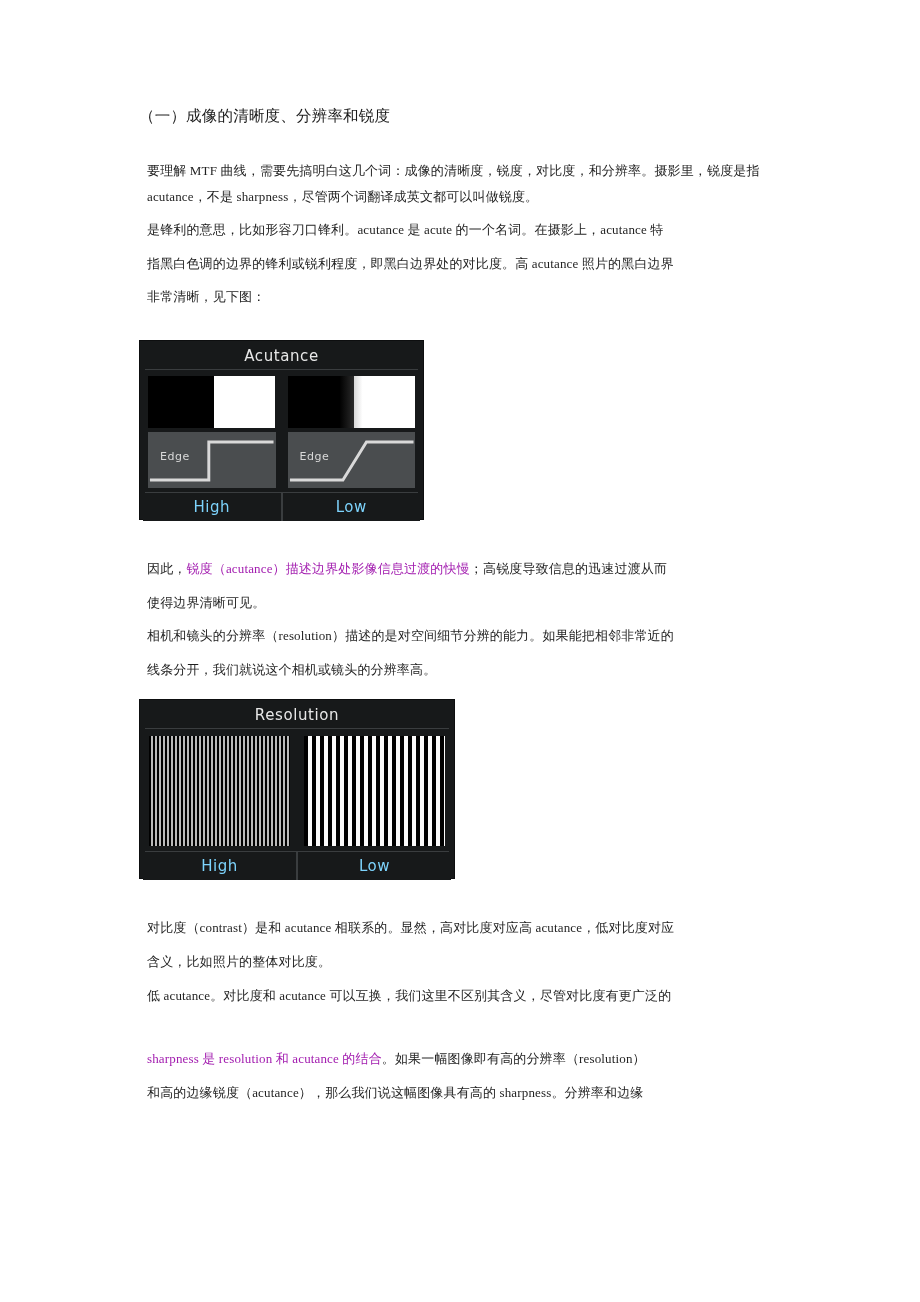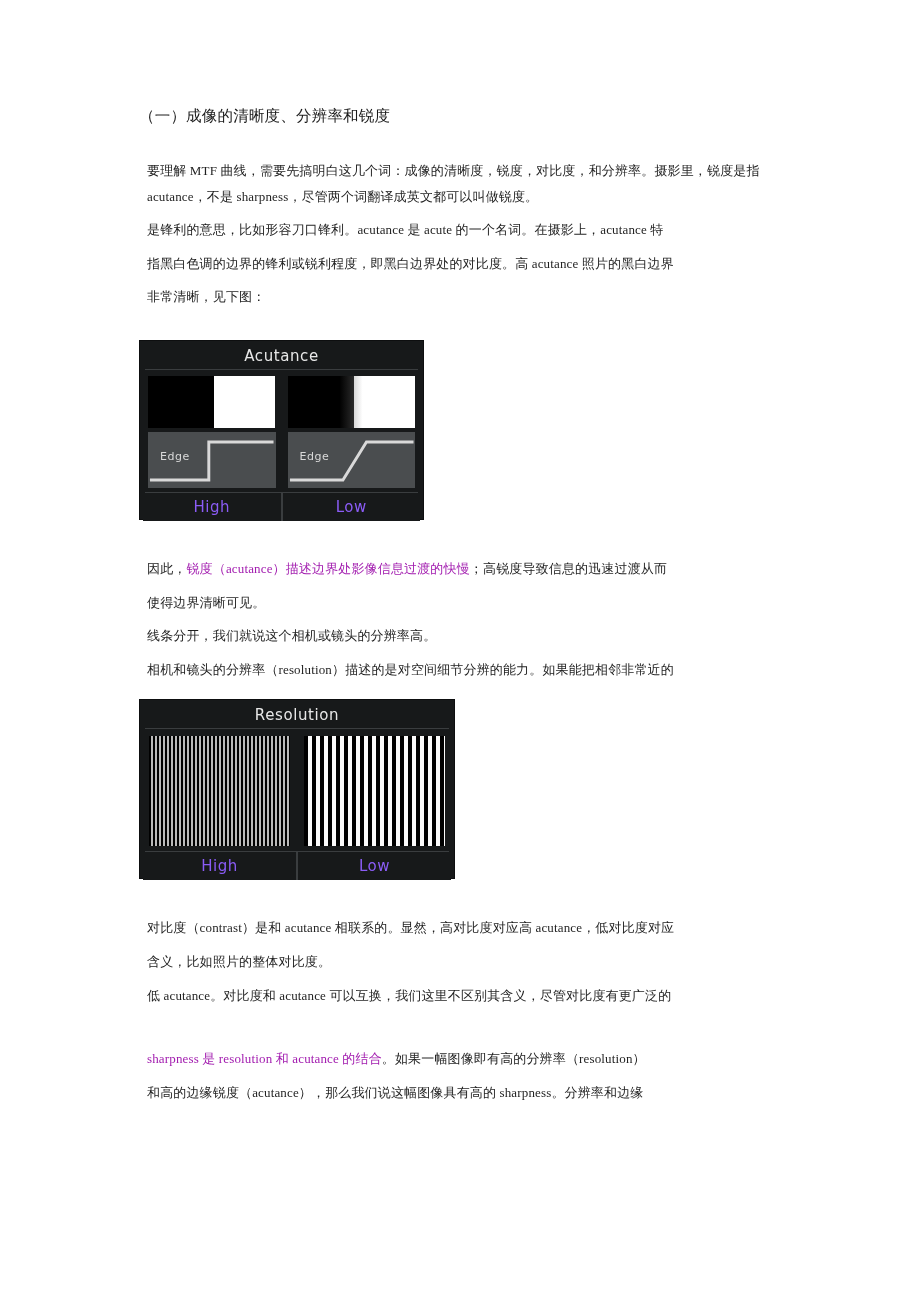--- a/index.html
+++ b/index.html
@@ -158,21 +158,21 @@
   }
 
   .fig-foot {
     display: flex;
     height: 28px;
     background: #17191a;
   }
   .fig-foot .cell {
     flex: 1 1 50%;
     text-align: center;
-    color: #8b5cf6;
+    color: #7dd3fc;
     font-family: "DejaVu Sans", sans-serif;
     font-size: 15px;
     line-height: 28px;
     letter-spacing: 0.5px;
     min-width: 0;
   }
   .fig-foot .cell-div { width: 2px; background: #3a3d3f; flex: 0 0 2px; }
 </style>
 </head>
 <body>
@@ -229,22 +229,22 @@
         <div class="cell-div"></div>
         <div class="cell">Low</div>
       </div>
     </div>
 
     <div class="gap-lg"></div>
 
     <div class="para"><span>因此，</span><span class="red">锐度（acutance）描述边界处影像信息过渡的快慢</span><span>；高锐度导致信息的迅速过渡从而</span></div>
     <div class="para">使得边界清晰可见。</div>
 
+    <div class="para">相机和镜头的分辨率（resolution）描述的是对空间细节分辨的能力。如果能把相邻非常近的</div>
     <div class="para">线条分开，我们就说这个相机或镜头的分辨率高。</div>
-    <div class="para">相机和镜头的分辨率（resolution）描述的是对空间细节分辨的能力。如果能把相邻非常近的</div>
 
     <div class="gap-sm"></div>
 
     <div class="figure fig-resolution">
       <div class="fig-title">Resolution</div>
       <div class="fig-sep"></div>
       <div class="fig-body">
 
         <div class="fig-col">
           <div class="stripe-box stripe-high"></div>

